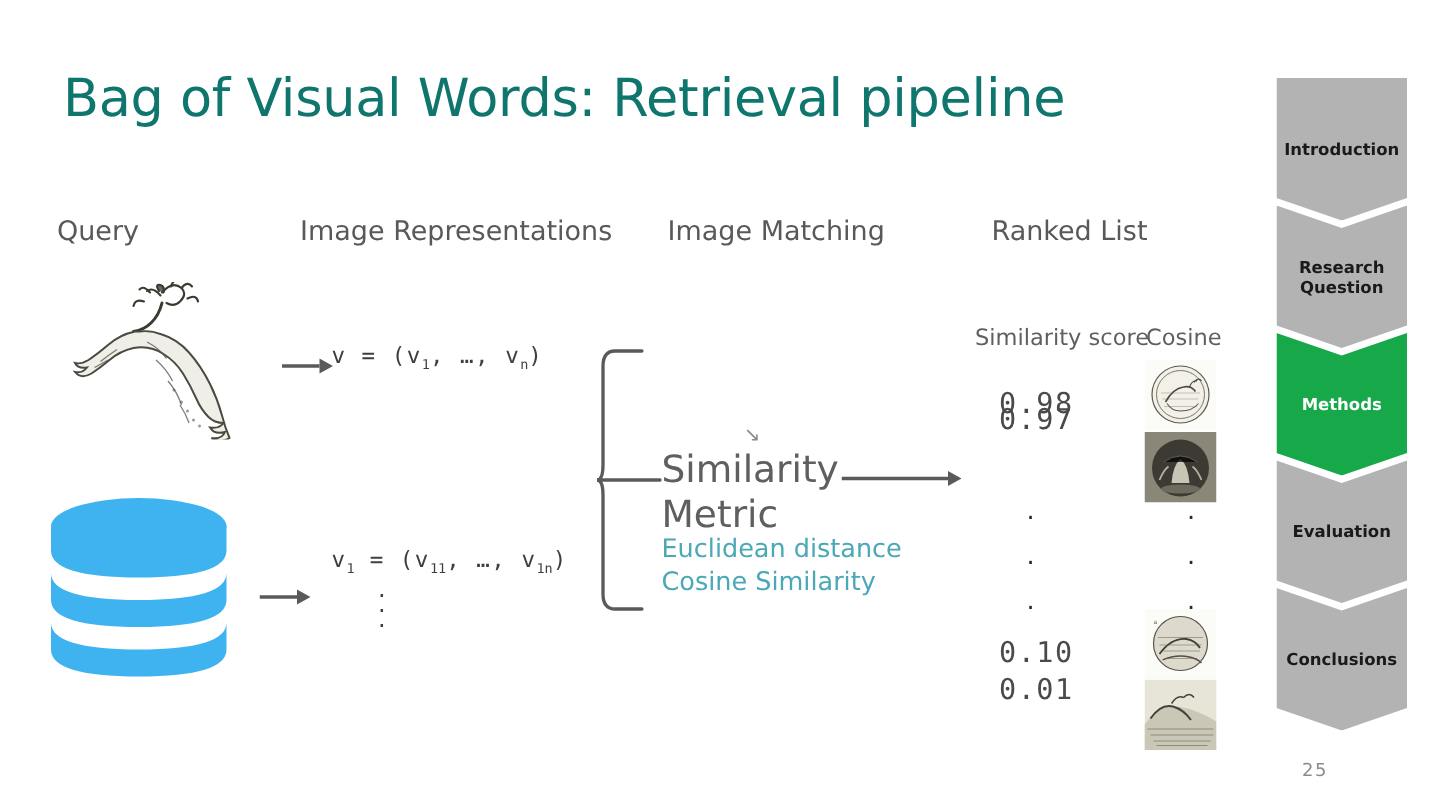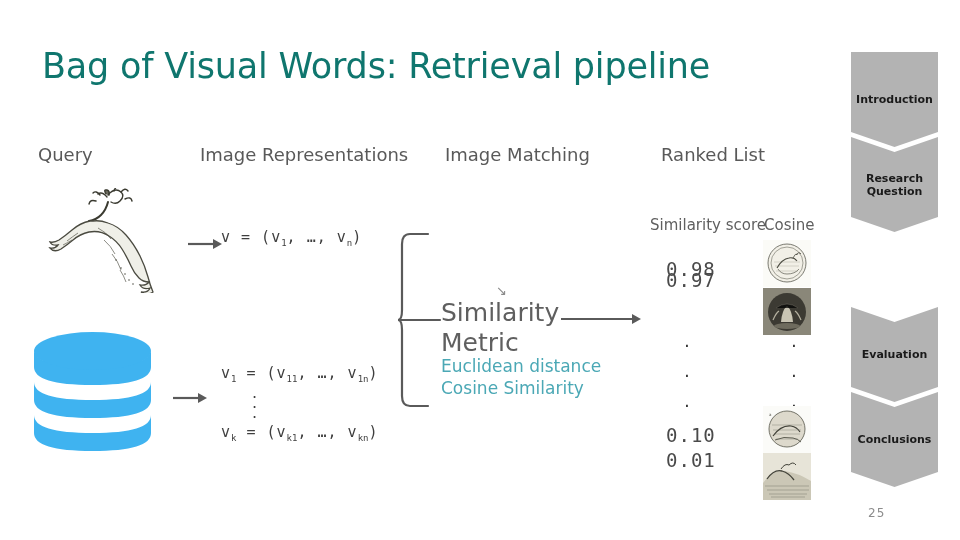--- a/index.html
+++ b/index.html
@@ -180,23 +180,20 @@
 
   <div class="vec v-query">
     v = (v<sub>1</sub>, …, v<sub>n</sub>)
   </div>
 
   <div class="vec v-db1">
     v<sub>1</sub> = (v<sub>11</sub>, …, v<sub>1n</sub>)
   </div>
   <div class="v-vdots">
     .<br>.<br>.
-  </div>
-  <div class="vec v-dbk">
-    v<sub>k</sub> = (v<sub>k1</sub>, …, v<sub>kn</sub>)
   </div>
 
   <svg class="brace" viewBox="0 0 46 176">
     <path d="M30 2 L12 2 Q4 2 4 12 L4 78 Q4 88 0 88 Q4 88 4 98 L4 164 Q4 174 12 174 L30 174" fill="none" stroke="#5a5a5a" stroke-width="2.2" stroke-linecap="round" stroke-linejoin="round"></path>
     <line x1="0" y1="88" x2="42" y2="88" stroke="#5a5a5a" stroke-width="2.2" stroke-linecap="round"></line>
   </svg>
 
   <div class="cursor-mark">↘</div>
   <div class="sim-title">
     <span>Similarity</span><br>
@@ -275,20 +272,26 @@
       <span class="chev-label">Introduction</span>
     </div>
 
     <div class="chev chev-gray" style="top:85px;height:95px;">
       <svg style="position:absolute;left:0;top:0;" width="87" height="95" viewBox="0 0 87 95">
         <polygon points="0,0 43.5,15 87,0 87,80 43.5,95 0,80" fill="#b3b3b3"></polygon>
       </svg>
       <span class="chev-label">Research Question</span>
     </div>
 
+    <div class="chev chev-green" style="top:170px;height:95px;">
+      <svg style="position:absolute;left:0;top:0;" width="87" height="95" viewBox="0 0 87 95">
+        <polygon points="0,0 43.5,15 87,0 87,80 43.5,95 0,80" fill="#17a84a"></polygon>
+      </svg>
+      <span class="chev-label">Methods</span>
+    </div>
 
     <div class="chev chev-gray" style="top:255px;height:95px;">
       <svg style="position:absolute;left:0;top:0;" width="87" height="95" viewBox="0 0 87 95">
         <polygon points="0,0 43.5,15 87,0 87,80 43.5,95 0,80" fill="#b3b3b3"></polygon>
       </svg>
       <span class="chev-label">Evaluation</span>
     </div>
 
     <div class="chev chev-gray" style="top:340px;height:95px;">
       <svg style="position:absolute;left:0;top:0;" width="87" height="95" viewBox="0 0 87 95">

